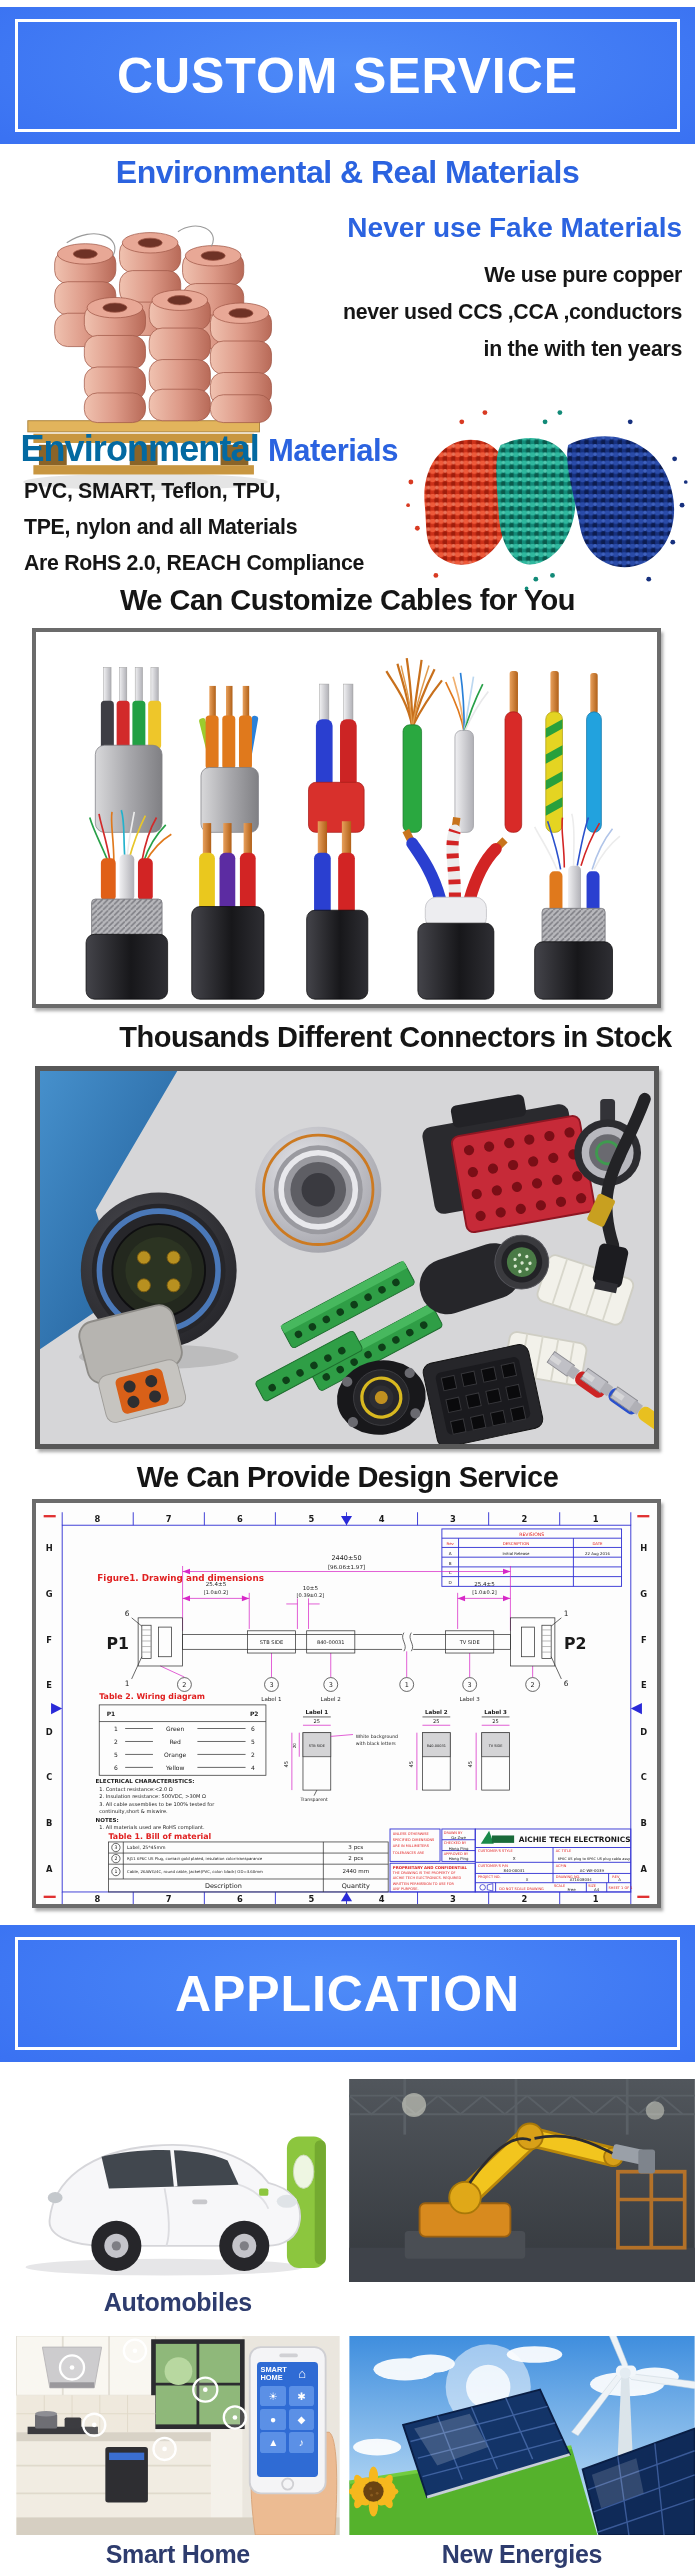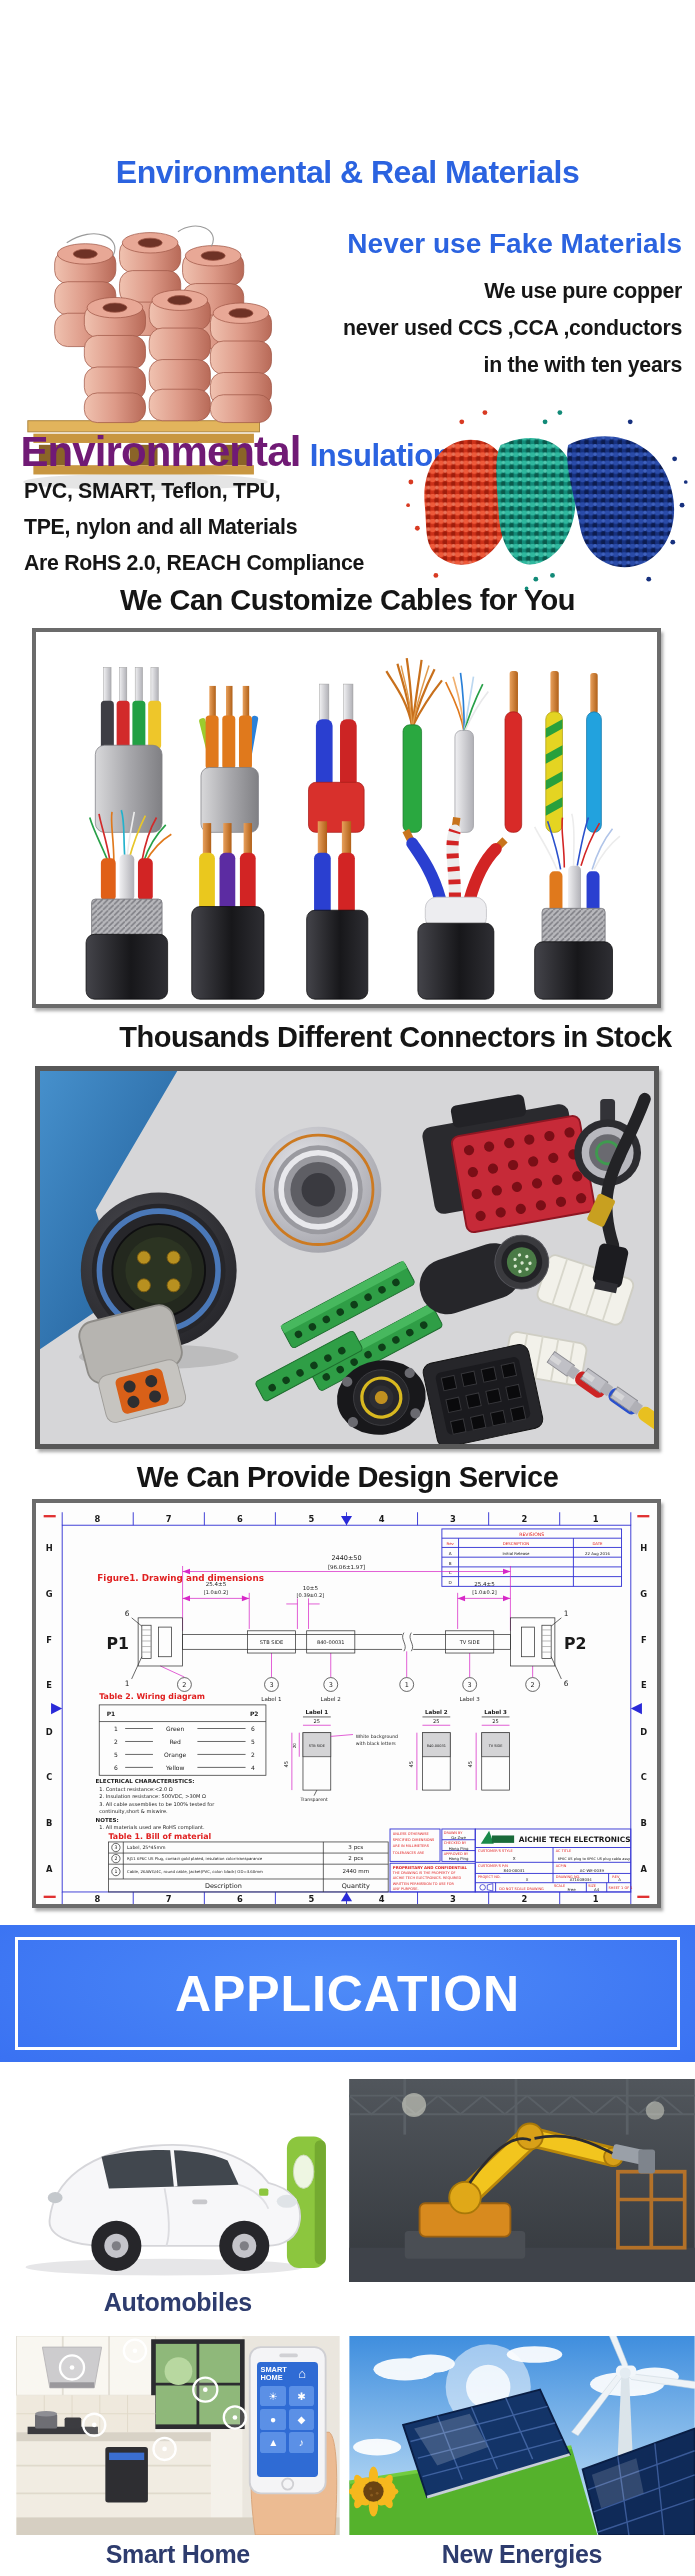--- a/index.html
+++ b/index.html
@@ -11,21 +11,21 @@
     background:radial-gradient(120% 170% at 50% 42%, #4e8bf8 0%, #3a72f2 52%, #2c63e4 100%);}
   .banner .inner{position:absolute;left:15px;right:15px;top:12px;bottom:12px;border:3.7px solid #fff;
     display:flex;align-items:center;justify-content:center;}
   .banner .txt{color:#fff;font-size:50px;font-weight:bold;letter-spacing:0.9px;}
   
   .h-blue{width:100%;text-align:center;color:#2b63e0;font-size:32px;font-weight:bold;letter-spacing:-0.5px;}
   .h-black{width:100%;text-align:center;color:#151515;font-size:29px;font-weight:bold;letter-spacing:-0.5px;}
   .fake-block{right:13px;text-align:right;}
   .fake-block .fh{color:#2b63e0;font-size:28px;font-weight:bold;margin-bottom:13px;}
   .fake-block .fl{color:#161616;font-size:21.3px;font-weight:bold;line-height:37px;letter-spacing:-0.3px;}
-  .env-head .big{color:#701a75;font-size:42px;font-weight:bold;letter-spacing:-0.9px;text-align:right;}
+  .env-head .big{color:#0369a1;font-size:36px;font-weight:bold;letter-spacing:-0.9px;text-align:right;}
   .env-head .small{color:#2b63e0;font-size:31px;font-weight:bold;margin-left:9.3px;letter-spacing:-0.5px;}
   .env-lines{font-size:21.3px;font-weight:bold;line-height:36px;color:#161616;letter-spacing:-0.3px;}
   .frame{border:4.6px solid #6b6b6b;background:#fff;box-shadow:2.8px 3.7px 2.8px rgba(90,90,90,.5);}
   .frame2{border:5.6px solid #585858;background:#d6d6d8;box-shadow:2.8px 3.7px 2.8px rgba(90,90,90,.5);}
   .app-label{font-size:25px;font-weight:bold;color:#2e3c6e;text-align:center;letter-spacing:-0.3px;}
   
   .phone-screen{position:absolute;left:241px;top:26px;width:61px;height:115px;background:#2f6bd4;
     border-radius:3.7px;padding:3.7px;box-sizing:border-box;}
   .phone-screen .ttl{display:flex;align-items:center;gap:2.8px;}
   .phone-screen .ttl .t{color:#fff;font-size:7.4px;font-weight:bold;line-height:8.3px;width:35px;}
@@ -46,20 +46,25 @@
   .bld{font-weight:bold;}
   .bl{stroke:#3434d4;stroke-width:1;fill:none;}
   .blk{stroke:#333;stroke-width:0.8;fill:none;}
   .mg{stroke:#d828c8;stroke-width:0.8;fill:none;}
 </style>
 </head>
 <body>
 
 <div class="page">
 
+  <div class="abs banner" style="top:7.4px;">
+    <div class="inner">
+      <span class="txt">CUSTOM SERVICE</span>
+    </div>
+  </div>
 
   <div class="abs h-blue" style="top:154px;">Environmental &amp; Real Materials</div>
 
   <svg class="abs" style="left:11px;top:215px;" width="269" height="278" viewBox="0 0 290 300">
     <defs>
       <linearGradient id="cop" x1="0" y1="0" x2="1" y2="0">
         <stop offset="0" stop-color="#f0c2b0"></stop>
           <stop offset="0.5" stop-color="#dd9a88"></stop>
           <stop offset="1" stop-color="#b86a58"></stop>
       </linearGradient>
@@ -116,29 +121,29 @@
           <rect x="215" y="136" width="66" height="36" rx="14" fill="url(#cop)"></rect>
           <rect x="215" y="170" width="66" height="36" rx="14" fill="url(#cop)"></rect>
           <rect x="215" y="194" width="66" height="30" rx="14" fill="url(#cop)"></rect>
           <ellipse cx="248" cy="106" rx="30" ry="11" fill="#e8a896"></ellipse>
           <ellipse cx="248" cy="106" rx="13" ry="5" fill="#6e3226"></ellipse>
         </g>
     </g>
     <path d="M60,30 C90,10 120,24 110,44 M180,18 C200,4 226,16 216,34" stroke="#9a9a9a" stroke-width="1.2" fill="none"></path>
   </svg>
 
-  <div class="abs fake-block" style="top:228px;">
+  <div class="abs fake-block" style="top:212px;">
     <div class="fh">Never use Fake Materials</div>
     <div class="fl">We use pure copper</div>
     <div class="fl">never used CCS ,CCA ,conductors</div>
     <div class="fl">in the with ten years</div>
   </div>
 
   <div class="abs env-head" style="left:20.4px;top:428px;">
-    <span class="big">Environmental</span><span class="small">Insulation</span>
+    <span class="big">Environmental</span><span class="small">Materials</span>
   </div>
   <div class="abs env-lines" style="left:24px;top:473px;">
     <div>PVC, SMART, Teflon, TPU,</div>
     <div>TPE, nylon and all Materials</div>
     <div>Are RoHS 2.0, REACH Compliance</div>
   </div>
 
   <svg class="abs" style="left:397px;top:394px;" width="298" height="213" viewBox="0 0 322 230">
     <defs>
       <pattern id="pR" width="9" height="9" patternUnits="userSpaceOnUse">

